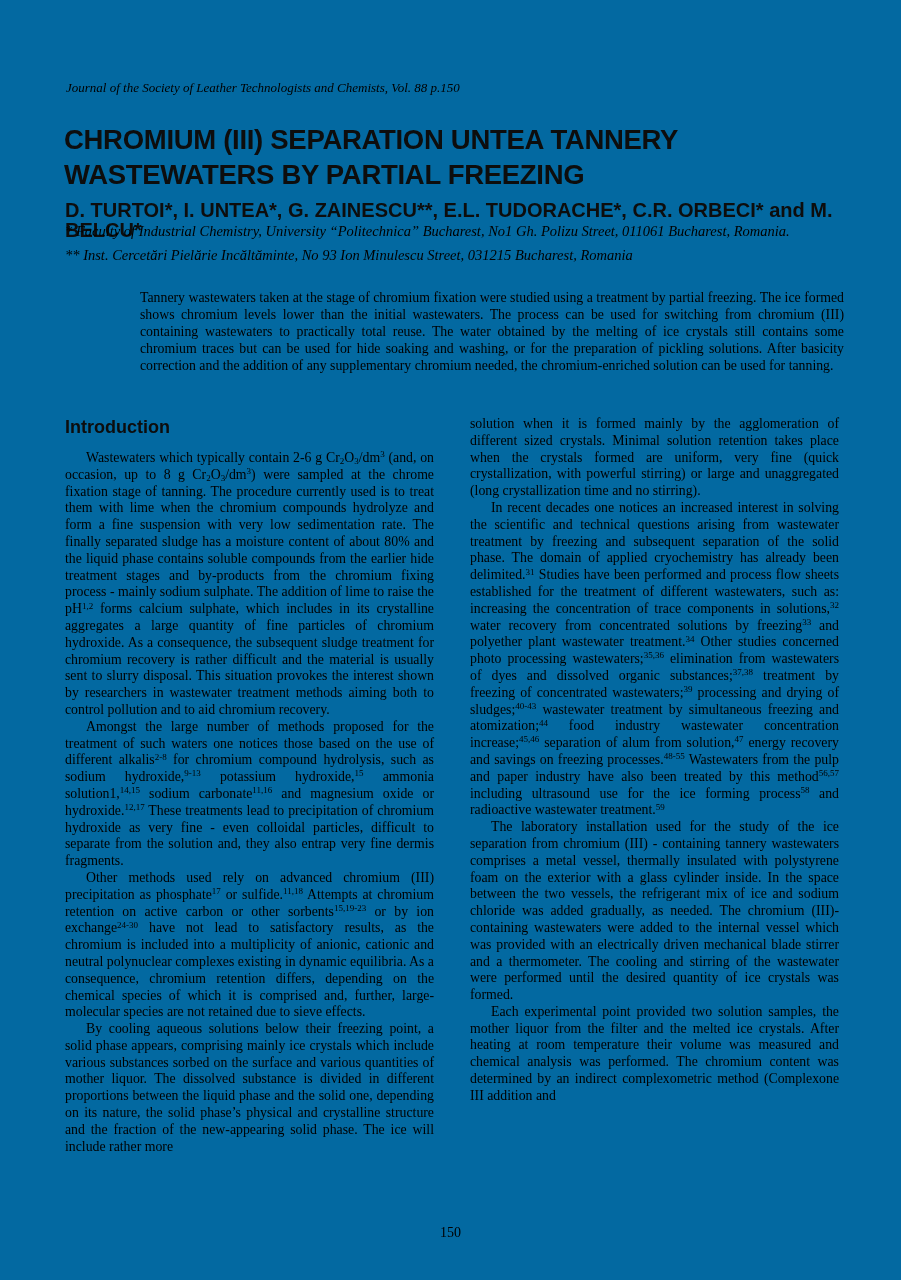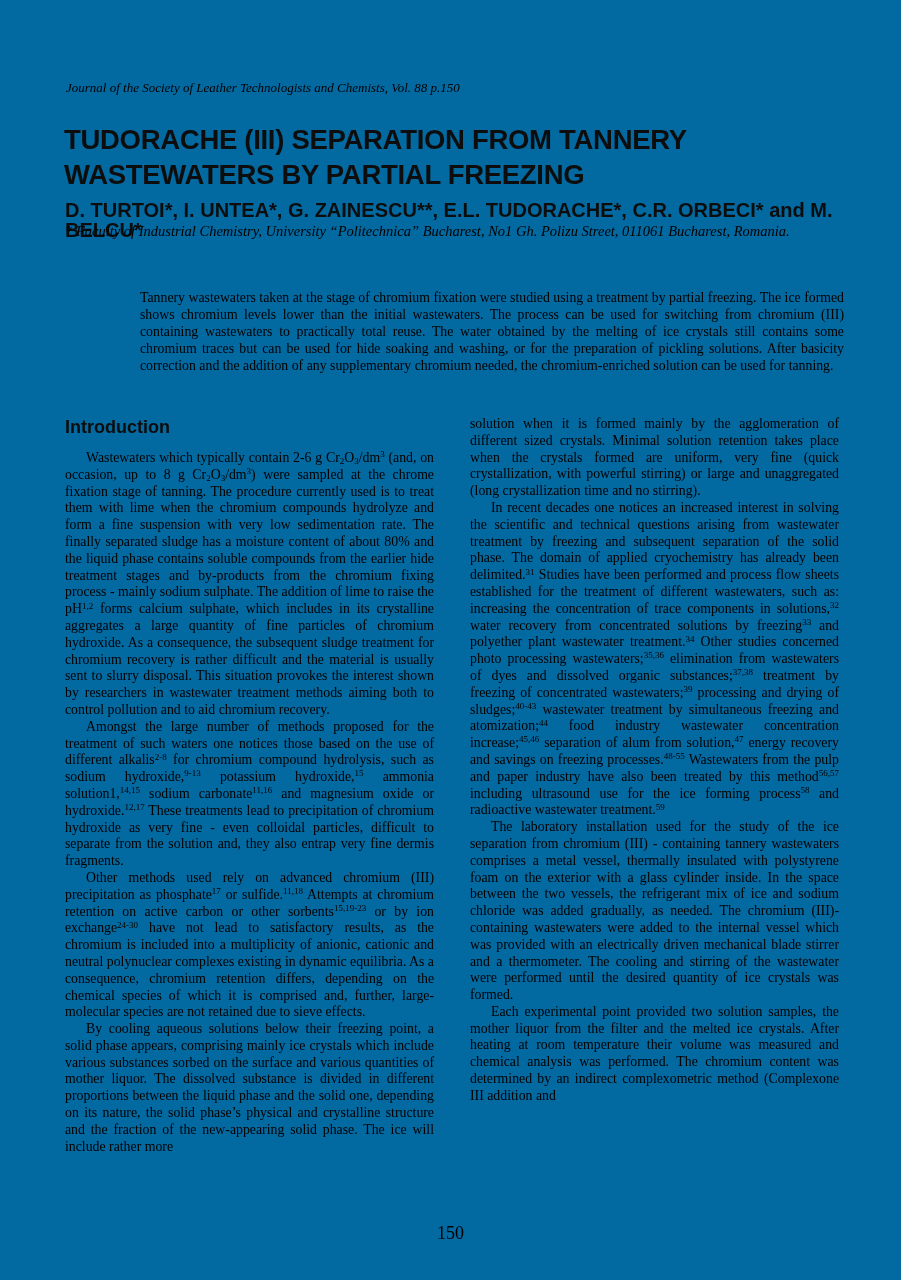--- a/index.html
+++ b/index.html
@@ -100,37 +100,38 @@
     line-height: 0;
     vertical-align: baseline;
     position: relative;
     top: 0.25em;
   }
   .page-number {
     position: absolute;
     left: 0; top: 1224px;
     width: 100%;
     text-align: center;
-    font-size: 18px;
+    font-size: 14px;
     line-height: 18px;
   }
 </style>
 </head>
 <body>
 
 <div class="page">
 
   <div class="journal-line">Journal of the Society of Leather Technologists and Chemists, Vol. 88 p.150</div>
 
-  <h1 class="paper-title"><span>TUDORACHE (III) SEPARATION FROM TANNERY</span><br><span>WASTEWATERS BY PARTIAL FREEZING</span></h1>
+  <h1 class="paper-title"><span>CHROMIUM (III) SEPARATION UNTEA TANNERY</span><br><span>WASTEWATERS BY PARTIAL FREEZING</span></h1>
 
   <div class="authors-line">D. TURTOI*, I. UNTEA*, G. ZAINESCU**, E.L. TUDORACHE*, C.R. ORBECI* and M. BELCU*</div>
 
   <div class="affiliations">
     <div>* Faculty of Industrial Chemistry, University “Politechnica” Bucharest, No1 Gh. Polizu Street, 011061 Bucharest, Romania.</div>
+    <div>** Inst. Cercetări Pielărie Incăltăminte, No 93 Ion Minulescu Street, 031215 Bucharest, Romania</div>
   </div>
 
   <section class="summary-section">
     <p class="summary-text">Tannery wastewaters taken at the stage of chromium fixation were studied using a treatment by partial freezing. The ice formed shows chromium levels lower than the initial wastewaters. The process can be used for switching from chromium (III) containing wastewaters to practically total reuse. The water obtained by the melting of ice crystals still contains some chromium traces but can be used for hide soaking and washing, or for the preparation of pickling solutions. After basicity correction and the addition of any supplementary chromium needed, the chromium-enriched solution can be used for tanning.</p>
   </section>
 
   <div class="content-columns">
 
     <div class="col">
       <h2 class="section-heading">Introduction</h2>

